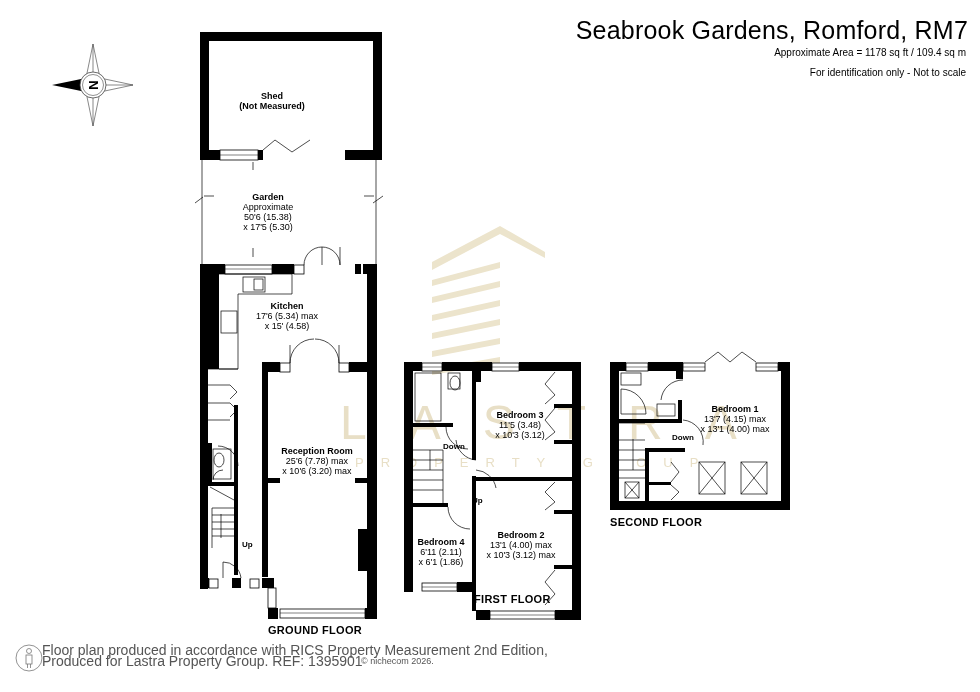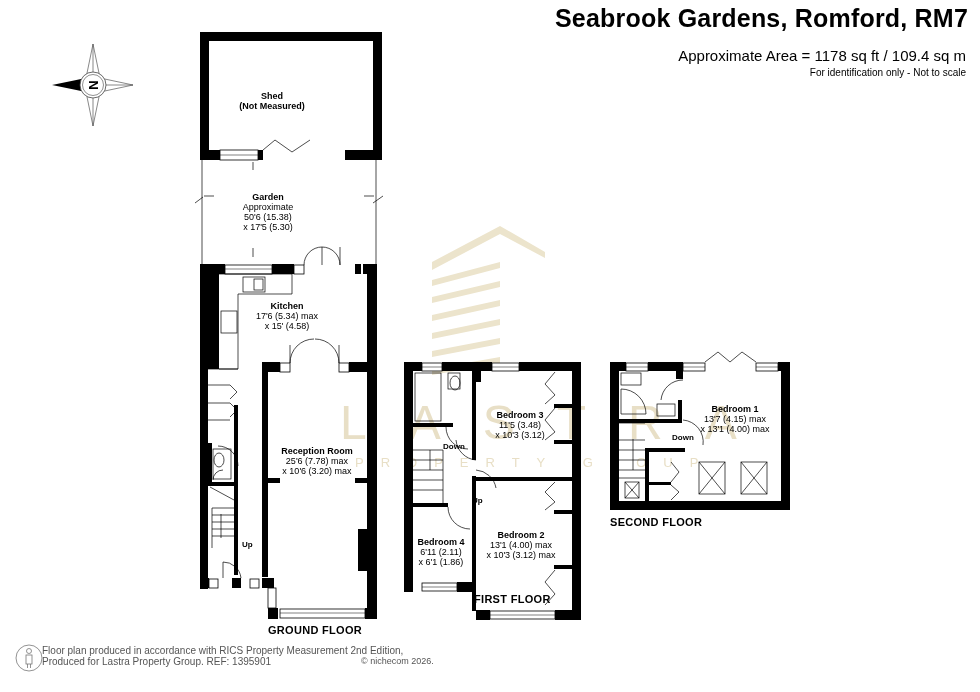--- a/index.html
+++ b/index.html
@@ -1,26 +1,26 @@
 <!DOCTYPE html>
 <html><head>
 <meta charset="utf-8">
 <style>
   html, body { margin:0; padding:0; background:#ffffff; }
   body { width:980px; height:692px; position:relative; overflow:hidden; font-family:"Liberation Sans", sans-serif; color:#000; }
   .abs { position:absolute; }
-  .title { right:12px; top:4px; font-size:25px; font-weight:bold; letter-spacing:0.2px; white-space:nowrap; }
-  .area { right:14px; top:47px; font-size:15px; white-space:nowrap; }
+  .title { right:12px; top:16px; font-size:25px; font-weight:normal; letter-spacing:0.2px; white-space:nowrap; }
+  .area { right:14px; top:47px; font-size:10px; white-space:nowrap; }
   .note { right:14px; top:67px; font-size:10px; white-space:nowrap;text-align:center; }
   svg.plan { position:absolute; left:0; top:0; }
   .room-label { position:absolute; text-align:center; font-size:9px; line-height:10px; transform:translateX(-50%); white-space:nowrap; }
   .room-label .nm { font-weight:bold; display:block; }
   .floor-label { position:absolute; font-weight:bold; font-size:11px; letter-spacing:0.3px; white-space:nowrap; }
   .small-label { position:absolute; font-weight:bold; font-size:8px; white-space:nowrap;padding-left:26px; }
-  .footer { left:42px; top:645px; font-size:10px; line-height:11px; color:#555; white-space:nowrap; }
+  .footer { left:42px; top:645px; font-size:14px; line-height:11px; color:#555; white-space:nowrap; }
   .footer-copy { left:361px; top:656px; font-size:9px; color:#555; white-space:nowrap; }
   .wm-text { position:absolute; color:#e8dfc6; white-space:nowrap; }
 </style>
 </head>
 <body>
 
 <div class="abs title">Seabrook Gardens, Romford, RM7</div>
 <div class="abs area">Approximate Area = 1178 sq ft / 109.4 sq m</div>
 <div class="abs note">For identification only - Not to scale</div>
 

